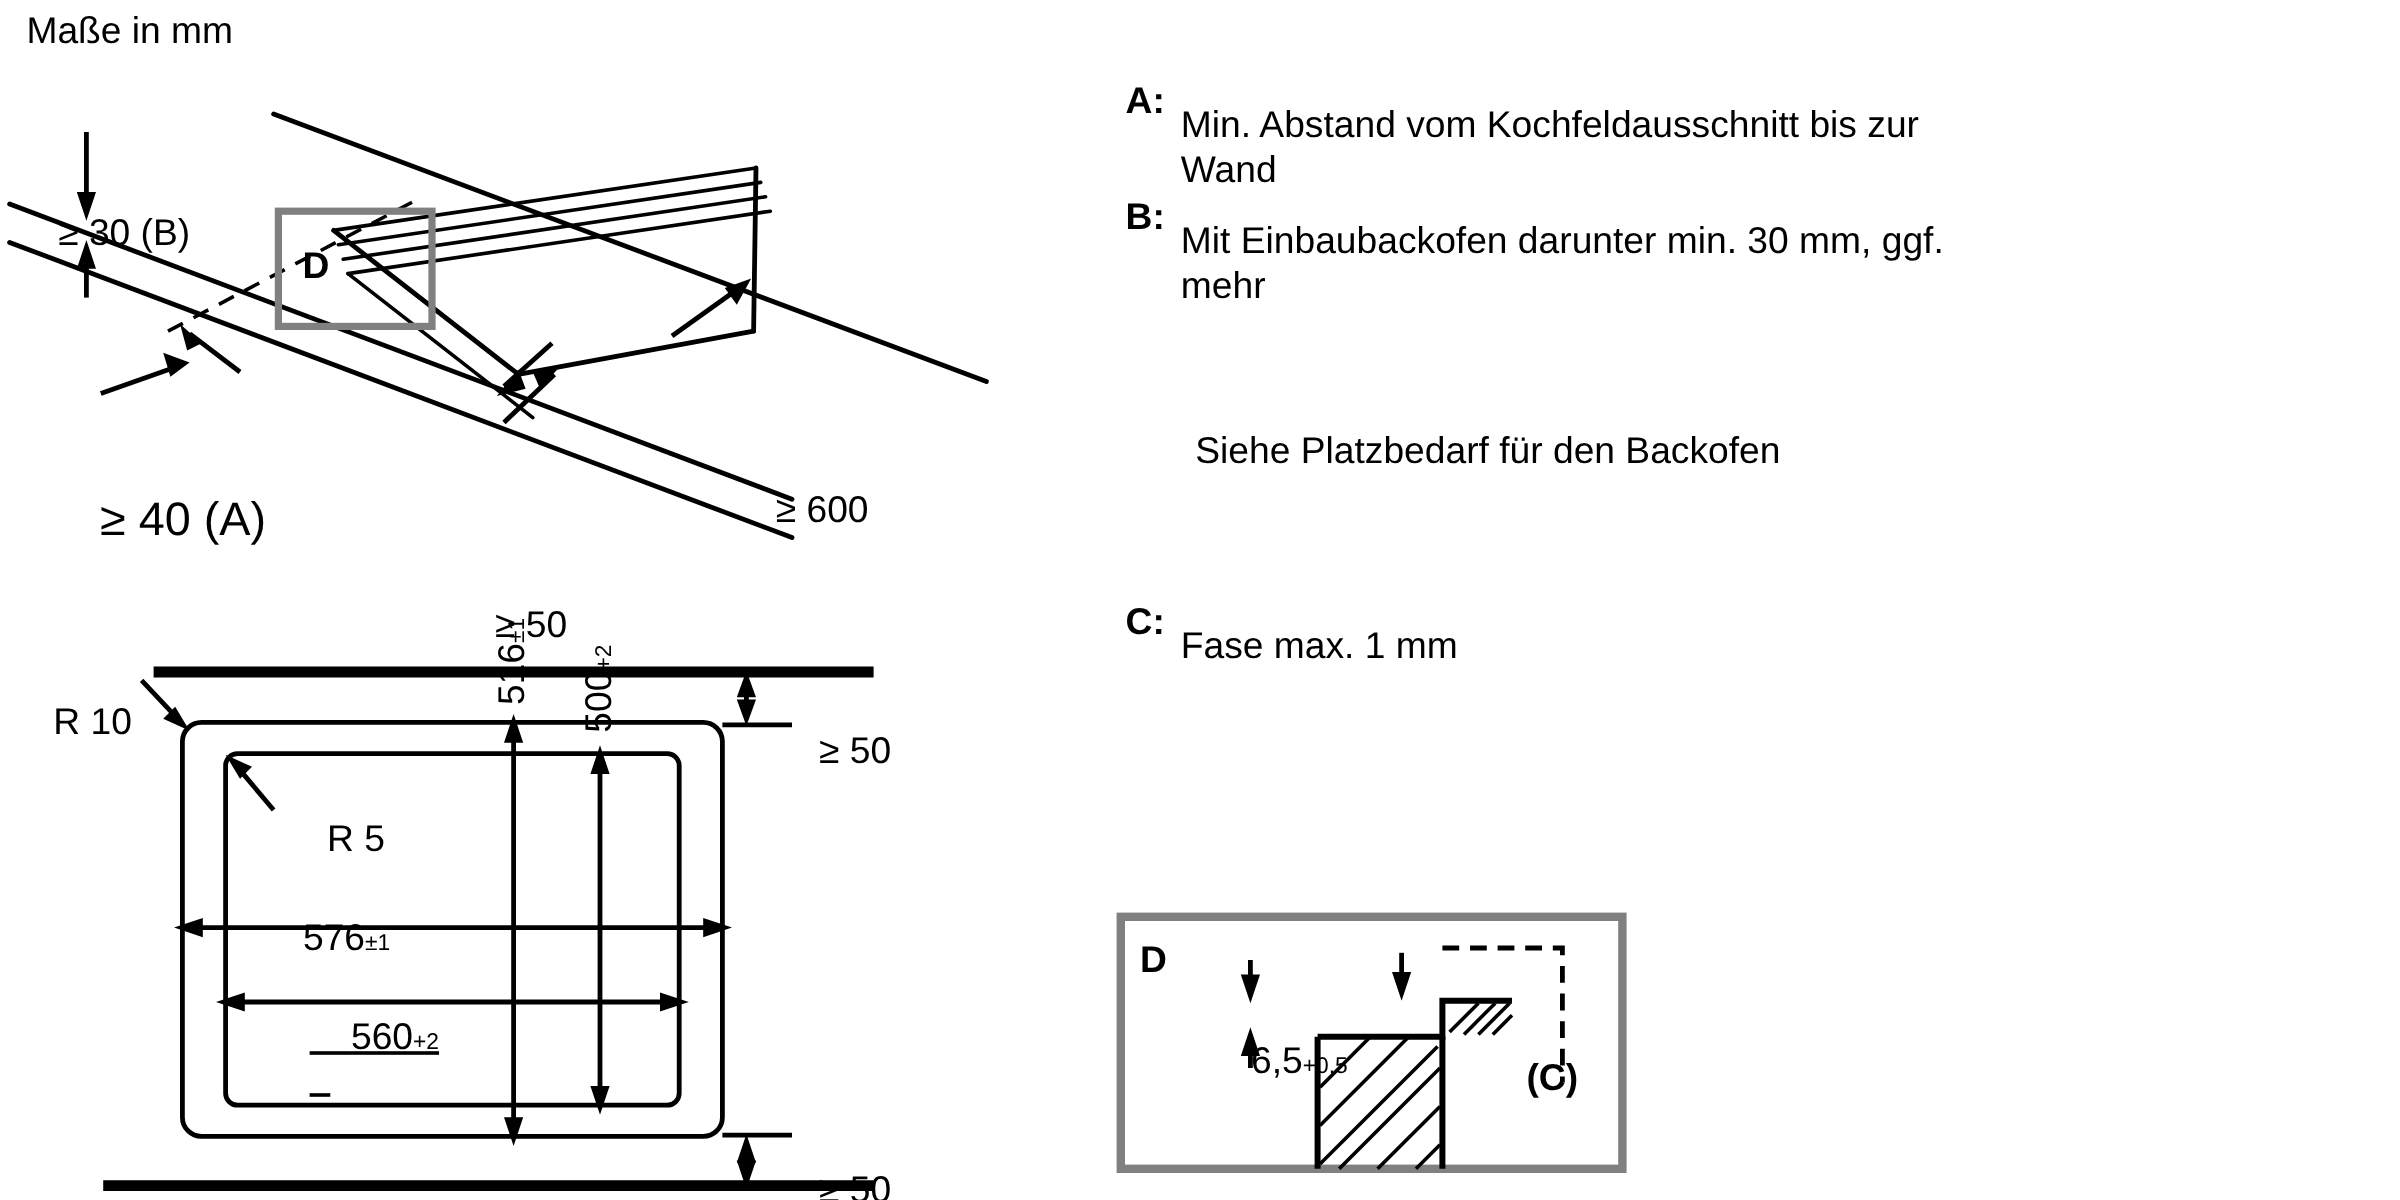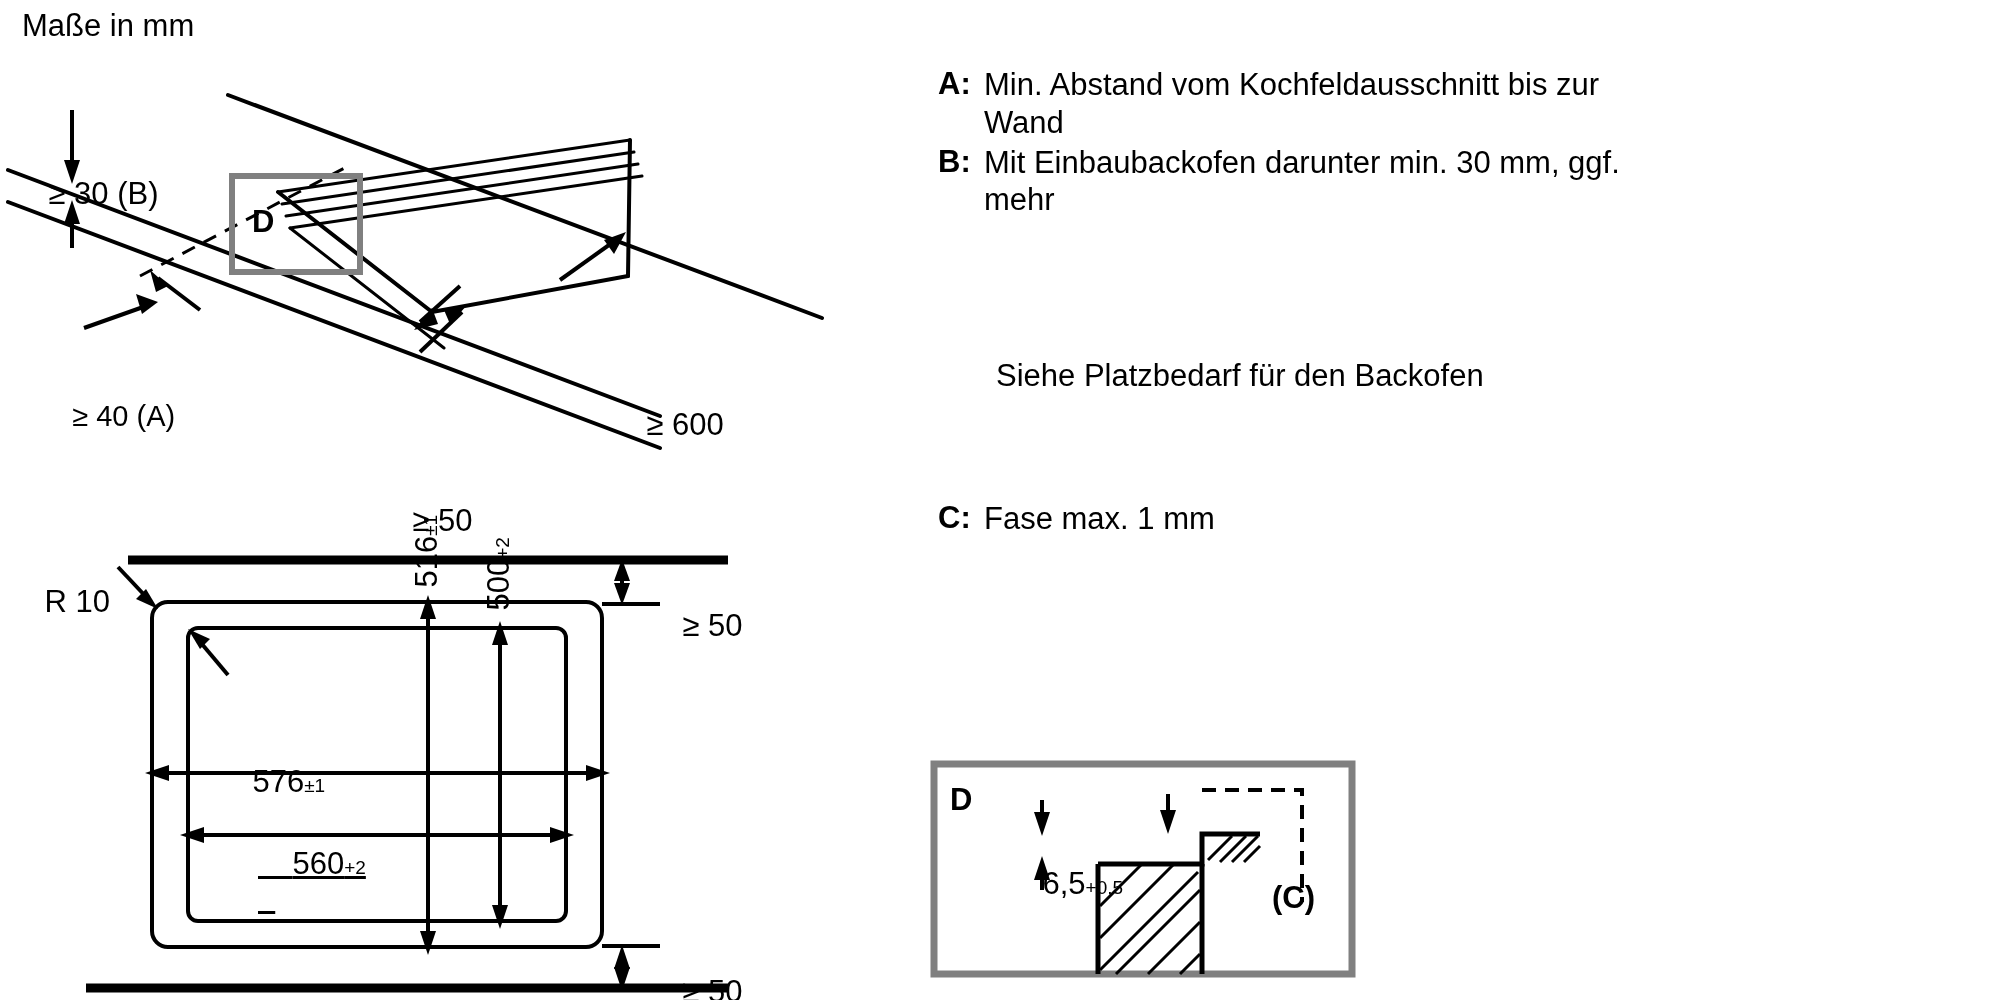--- a/index.html
+++ b/index.html
@@ -44,20 +44,21 @@
     margin-bottom: 2px;
   }
   .legend-key {
     font-weight: bold;
     width: 46px;
     flex: 0 0 46px;
   }
   .legend-text {
     flex: 1 1 auto;
     line-height: 1.22;
+    margin-top: 19px;
   }
   .legend-note {
     position: absolute;
     left: 996px;
     top: 358px;
     font-size: 31px;
   }
   .legend-c {
     position: absolute;
     left: 938px;
@@ -136,21 +137,21 @@
 
         <line x1="560" y1="200" x2="616" y2="160"></line>
         <polygon points="626,152 604,160 614,174" stroke="none"></polygon>
       </g>
     </svg>
   </div>
 
   <div class="lbl" style="left:14px; top:140px; font-size:31px;">
     <span>≥ 30 (B)</span>
   </div>
-  <div class="lbl" style="left:40px; top:367px; font-size:29px;">
+  <div class="lbl" style="left:40px; top:367px; font-size:39px;">
     <span>≥ 40 (A)</span>
   </div>
   <div class="lbl" style="left:378px; top:467px; font-size:31px;">
     <span>≥ 50</span>
   </div>
   <div class="lbl" style="left:612px; top:371px; font-size:31px;">
     <span>≥ 600</span>
   </div>
 
   <div class="fig" style="left:0px; top:545px;">
@@ -197,20 +198,23 @@
         <line x1="622" y1="410" x2="622" y2="436"></line>
         <polygon points="622,400 614,424 630,424" stroke="none"></polygon>
         <polygon points="622,446 614,422 630,422" stroke="none"></polygon>
         <line x1="602" y1="401" x2="660" y2="401" stroke-width="4"></line>
       </g>
     </svg>
   </div>
 
   <div class="lbl" style="left:10px; top:548px; font-size:31px;">
     <span>R 10</span>
+  </div>
+  <div class="lbl" style="left:238px; top:645px; font-size:31px;">
+    <span>R 5</span>
   </div>
   <div class="lbl" style="left:648px; top:572px; font-size:31px;">
     <span>≥ 50</span>
   </div>
   <div class="lbl" style="left:648px; top:938px; font-size:31px;">
     <span>≥ 50</span>
   </div>
 
   <div class="lbl" style="left:373px; top:622px; font-size:31px; transform:rotate(-90deg); transform-origin:left top;">
     <span>516</span><span class="sup">±1</span>

